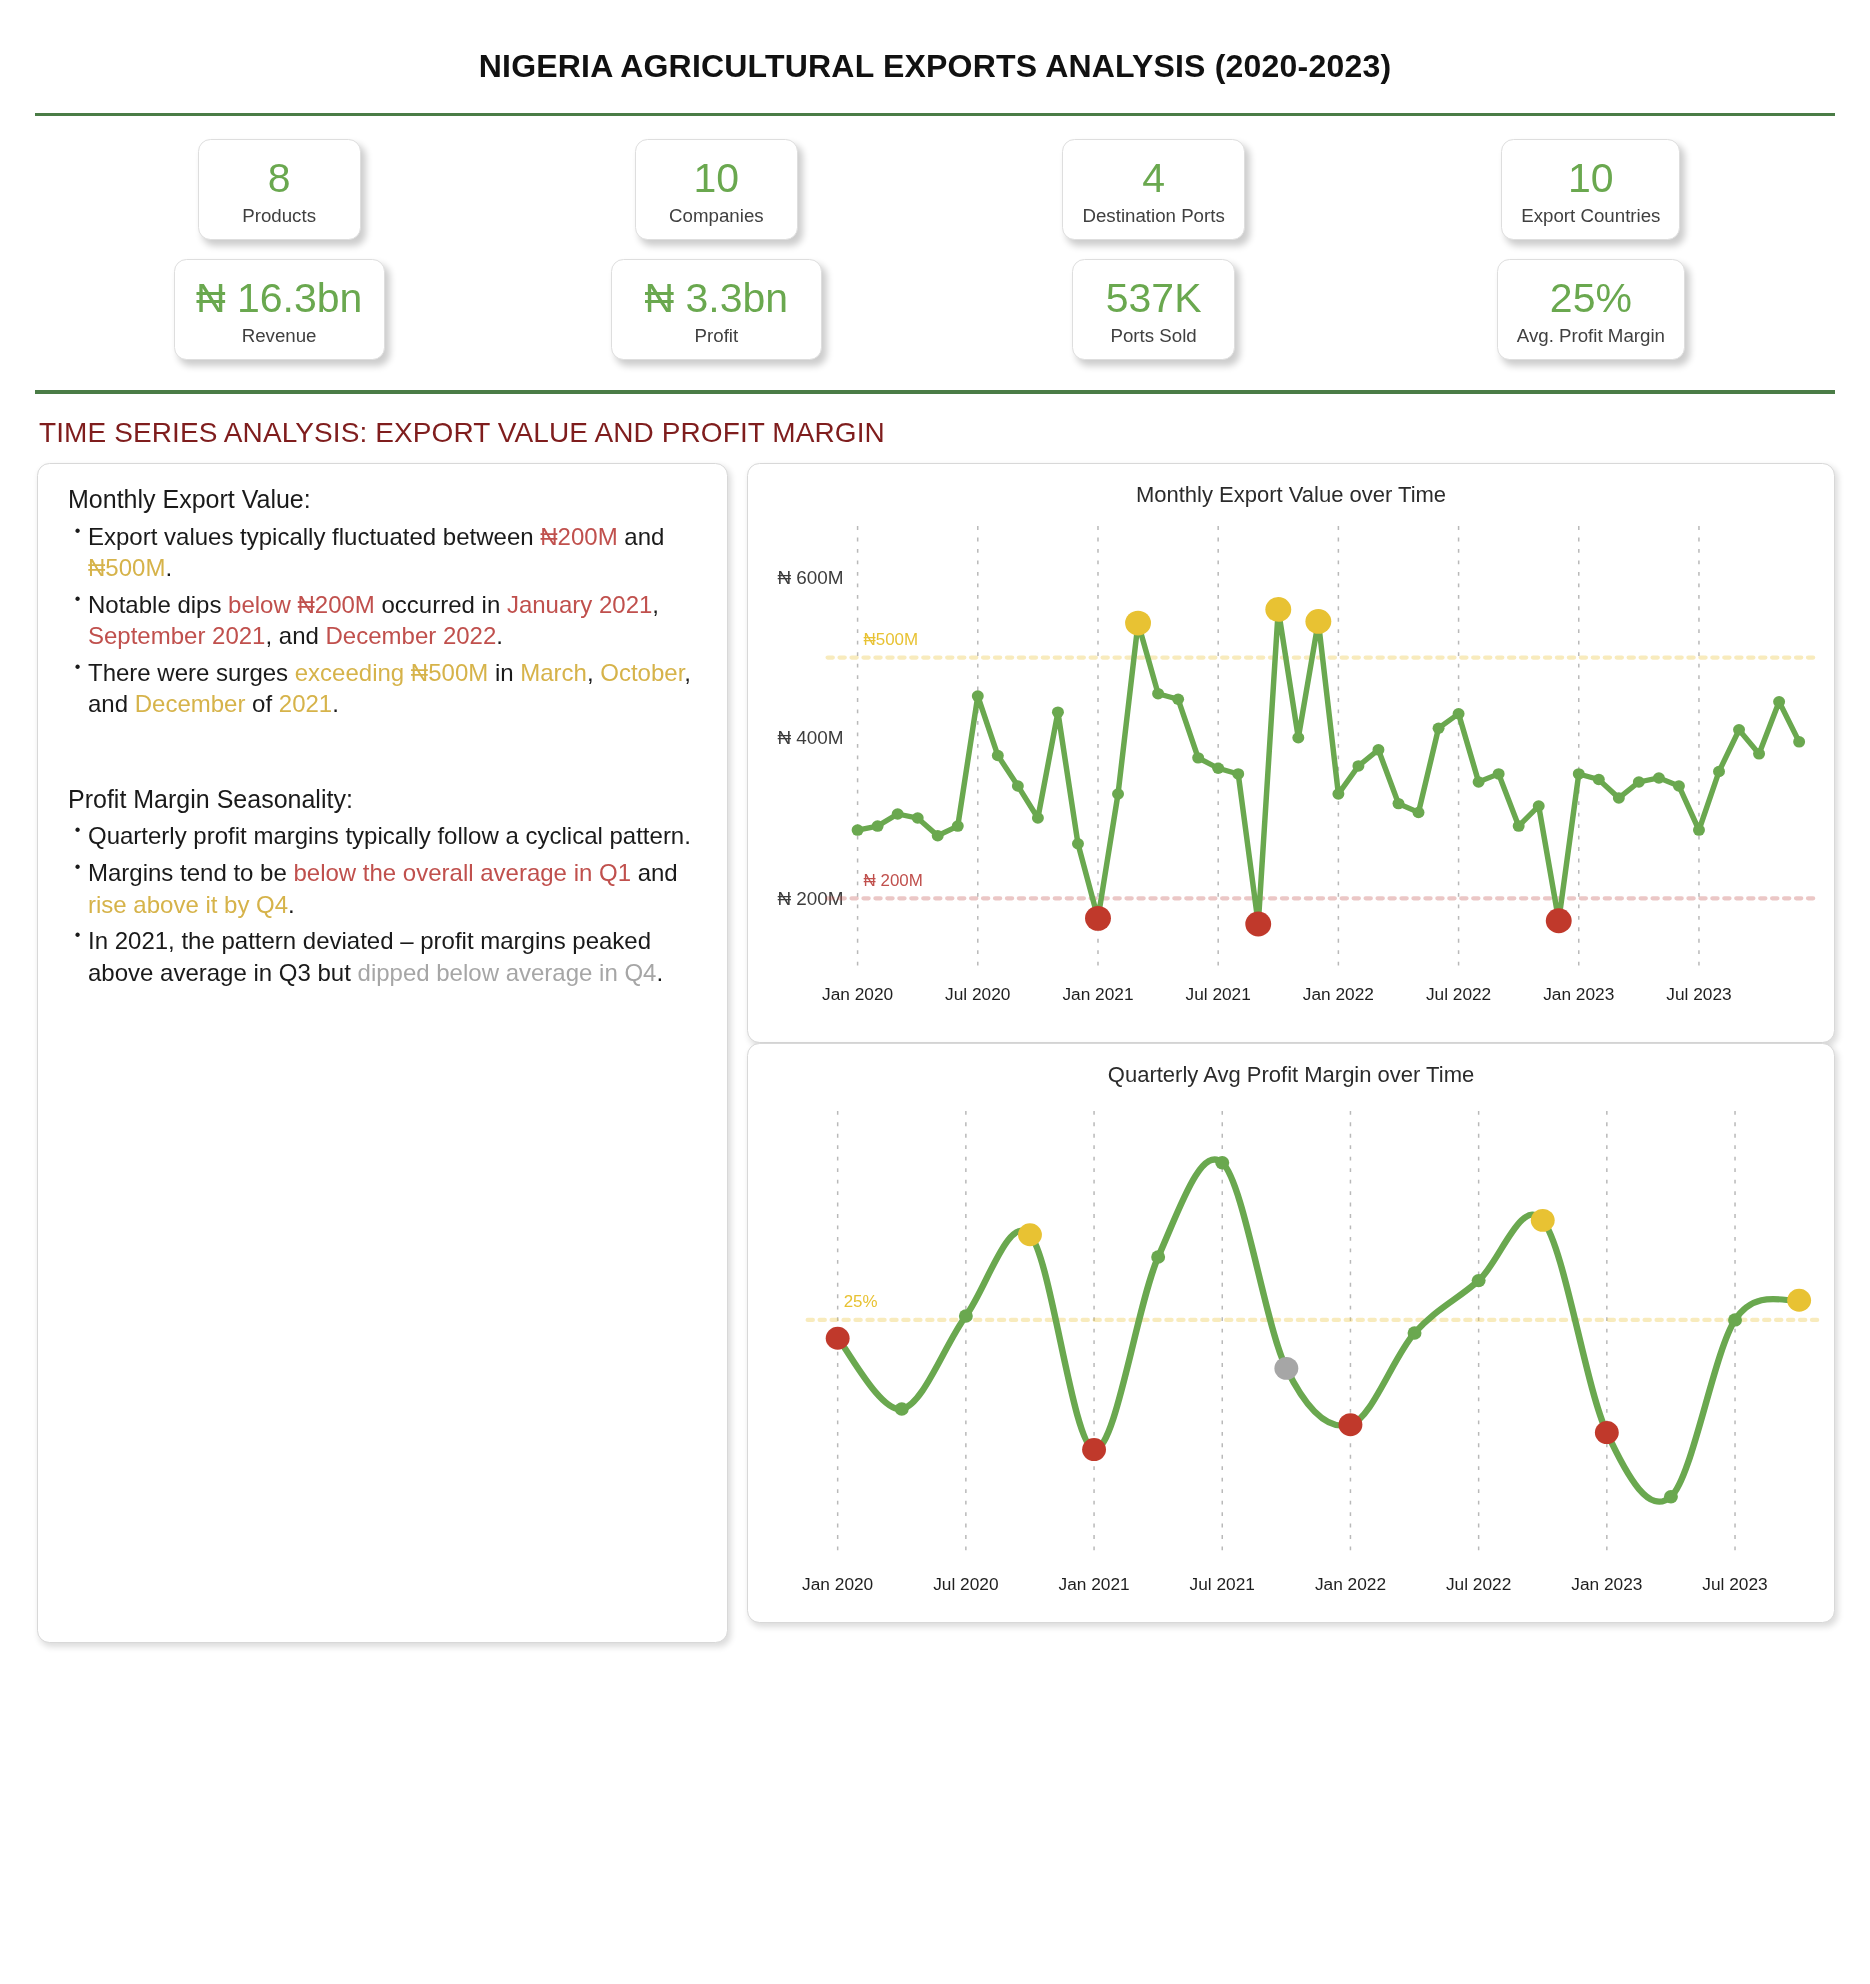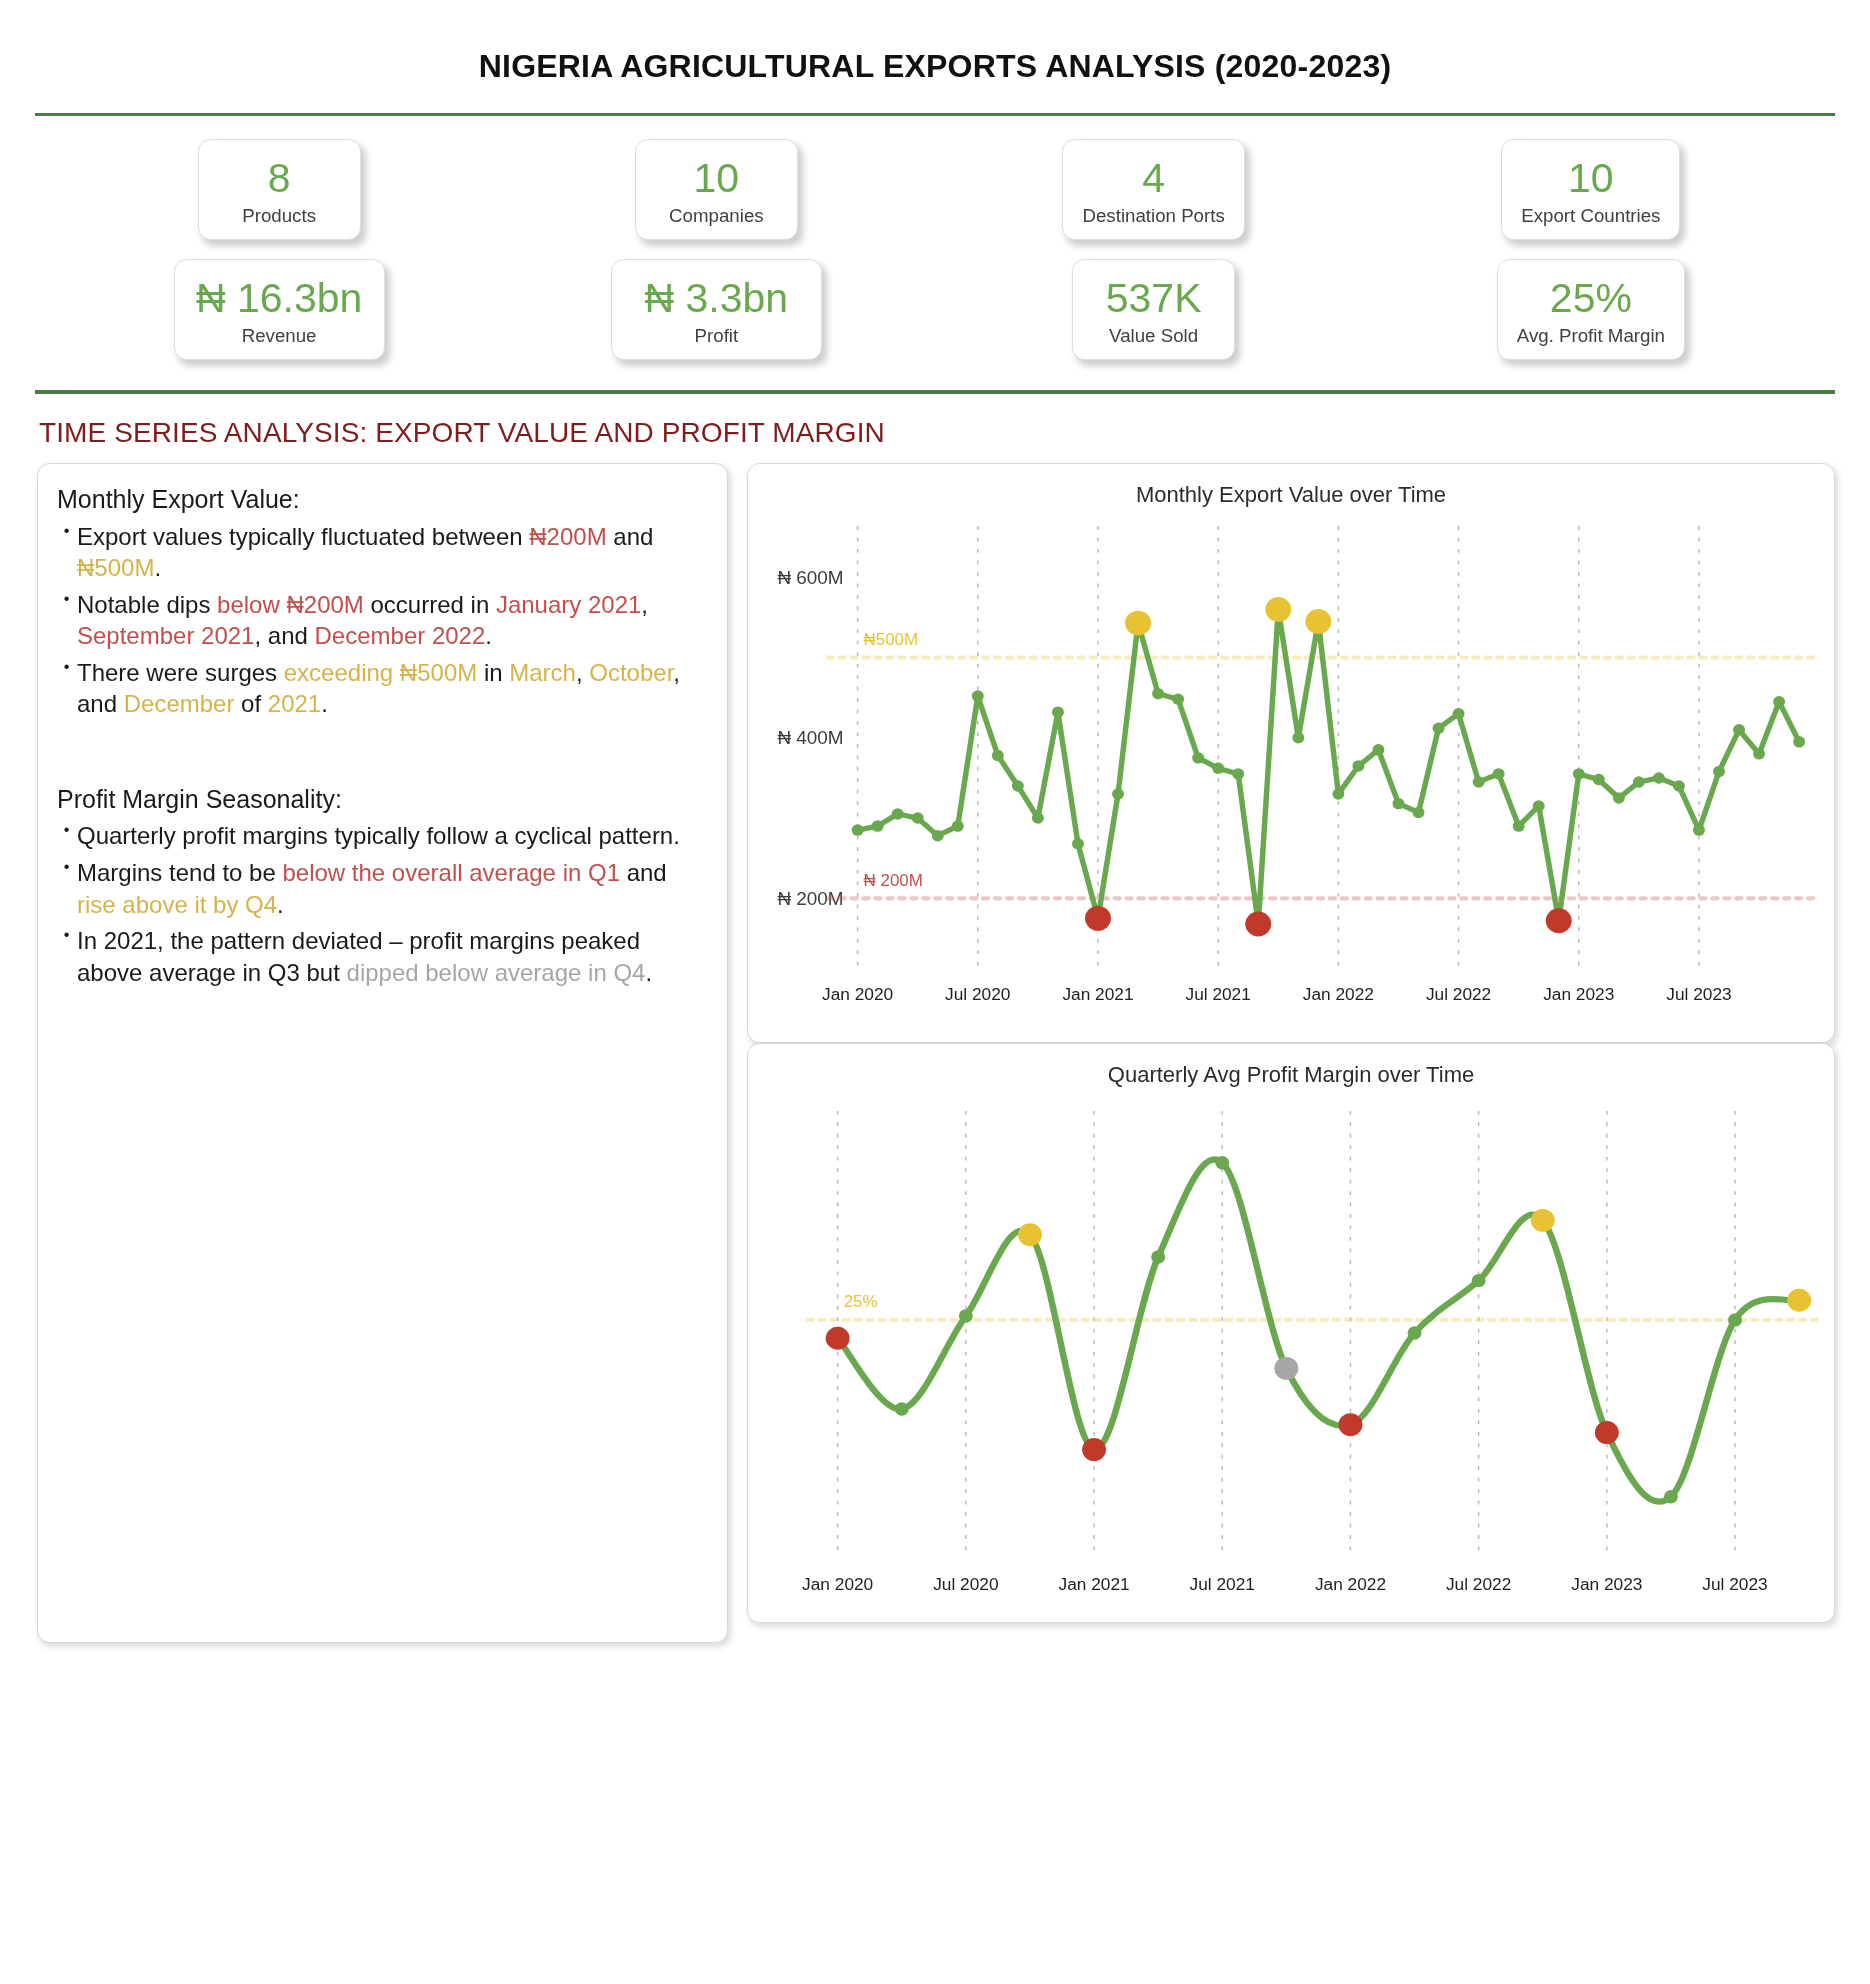--- a/index.html
+++ b/index.html
@@ -78,21 +78,21 @@
   .content { display: flex; padding: 14.4px 35px 0 37px; gap: 19px; }
   .left-col { width: 691px; }
   .right-col { flex: 1; display: flex; flex-direction: column; }
 
   .panel {
     background: #fff;
     border: 1px solid #d8d8d8;
     border-radius: 12.5px;
     box-shadow: 2.4px 3.4px 6.2px rgba(0,0,0,.14);
   }
-  .text-panel { height: 1180px; padding: 21px 25px 0 19px; }
+  .text-panel { height: 1180px; padding: 21px 25px 0 30px; }
 
   .txt-head {
     font-size: 25px;
     color: #1a1a1a;
     margin-bottom: 6.7px;
     font-weight: 400;
   }
   .txt-head.second { margin-top: 65px; }
   ul.bul { list-style: none; }
   ul.bul li {
@@ -180,21 +180,21 @@
         </div>
       <div class="kpi-slot">
           <div class="kpi-card wide">
         <div class="kpi-value">₦ 3.3bn</div>
         <div class="kpi-label">Profit</div>
       </div>
         </div>
       <div class="kpi-slot">
           <div class="kpi-card">
         <div class="kpi-value">537K</div>
-        <div class="kpi-label">Value Sold</div>
+        <div class="kpi-label">Ports Sold</div>
       </div>
         </div>
       <div class="kpi-slot">
           <div class="kpi-card">
         <div class="kpi-value">25%</div>
         <div class="kpi-label">Avg. Profit Margin</div>
       </div>
         </div>
     </div>
   </div>

